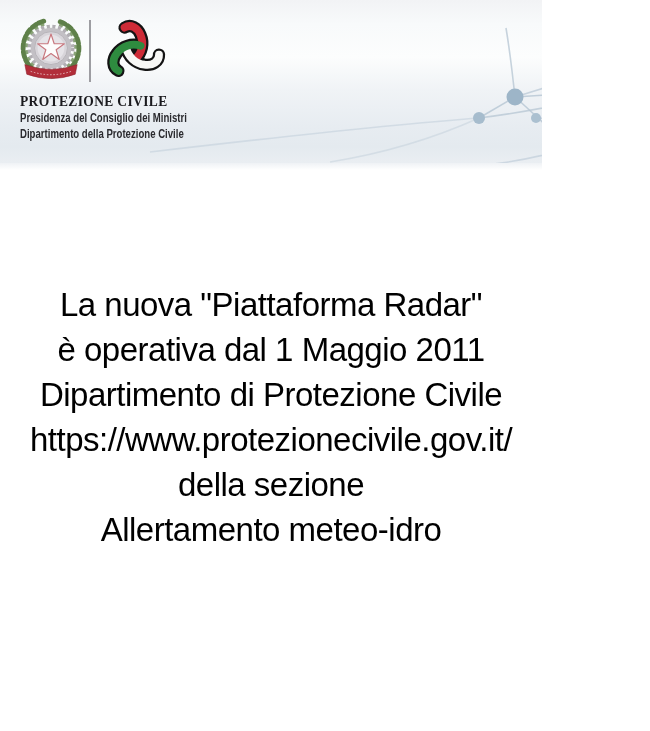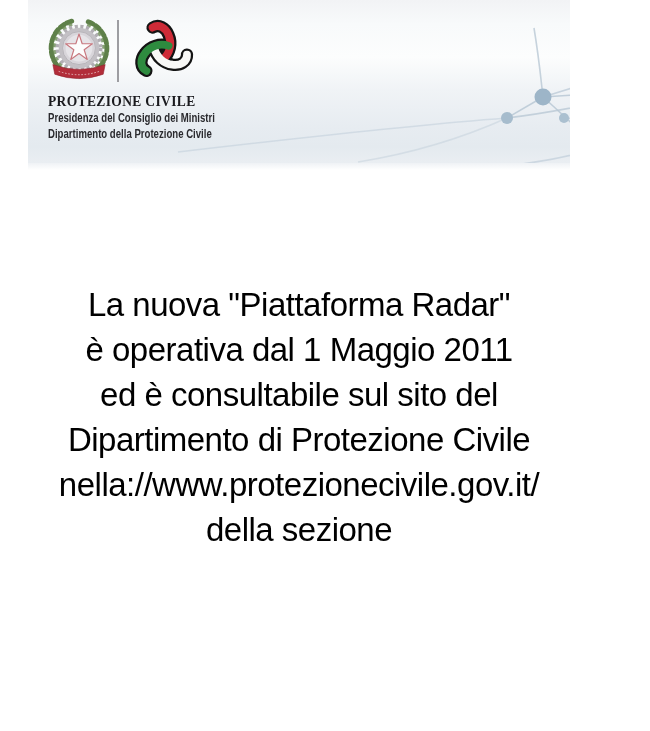--- a/index.html
+++ b/index.html
@@ -5,21 +5,20 @@
   html, body {
     margin: 0; padding: 0;
     background: #ffffff;
     font-family: "Liberation Sans", "DejaVu Sans", sans-serif;
   }
   #page {
     position: relative;
     width: 542px; height: 731px;
     background: #ffffff;
     overflow: hidden;
-    padding-left: 28px;
   }
 
   
   .header {
     position: relative;
     width: 650px; height: 163px;
     background: linear-gradient(180deg,
       #f2f3f5 0%, #f8fafb 15%, #fcfdfd 35%,
       #f0f3f6 55%, #e7ecf1 78%, #e4eaef 90%, #eaeef2 100%);
     overflow: hidden;
@@ -161,19 +160,19 @@
       <div class="org-sub">Presidenza del Consiglio dei Ministri</div>
       <div class="org-sub">Dipartimento della Protezione Civile</div>
     </div>
   </div>
 
   <div class="header-fade"></div>
 
   <div class="announcement">
     <div class="line">La nuova "Piattaforma Radar"</div>
     <div class="line">è operativa dal 1 Maggio 2011</div>
-    <div class="line">ed è consultabile sul sito del</div>
     <div class="line">Dipartimento di Protezione Civile</div>
-    <div class="line">nella://www.protezionecivile.gov.it/</div>
+    <div class="line">https://www.protezionecivile.gov.it/</div>
     <div class="line">della sezione</div>
+    <div class="line">Allertamento meteo-idro</div>
   </div>
 
 </div>
 
 </body></html>

